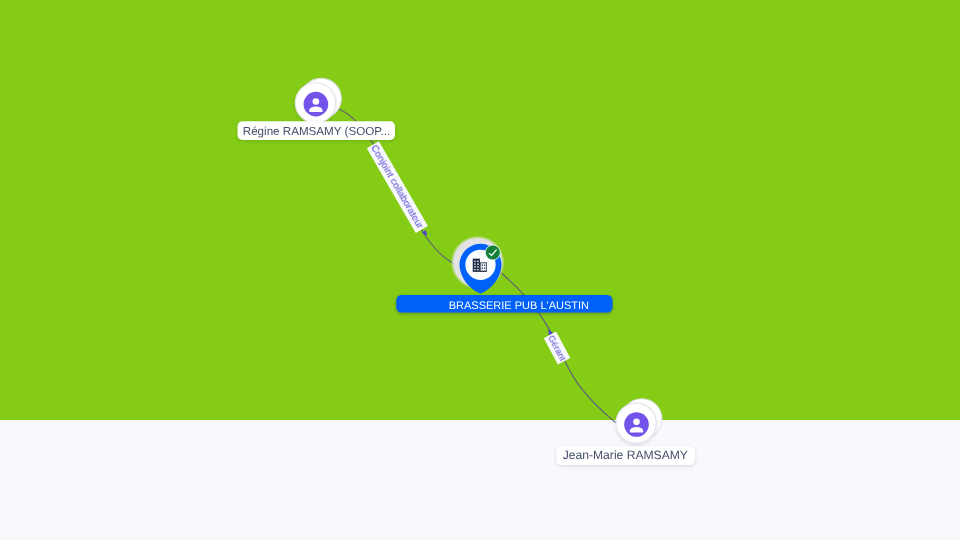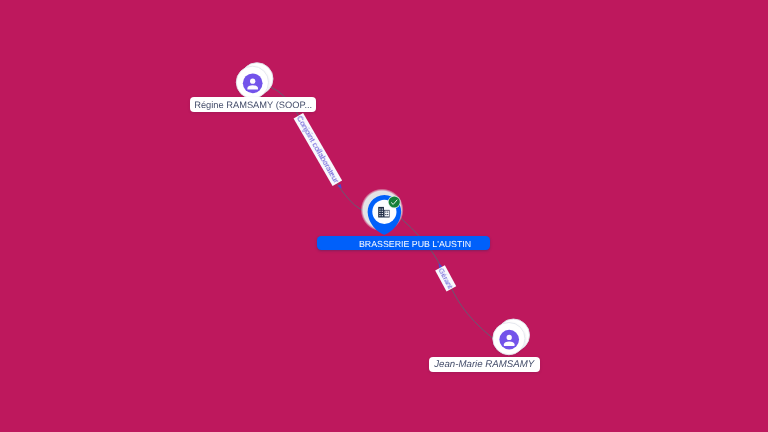--- a/index.html
+++ b/index.html
@@ -1,19 +1,19 @@
 <!DOCTYPE html>
 <html><head>
 <meta charset="utf-8">
 <title>Relationship graph</title>
 <style>
   html,body{margin:0;padding:0;width:768px;height:432px;overflow:hidden;}
   body{background:#f8f9fd;font-family:"Liberation Sans",sans-serif;
        -webkit-font-smoothing:antialiased;text-rendering:geometricPrecision;}
-  #stage{position:relative;width:768px;height:432px;background:#be185d;}
+  #stage{position:relative;width:768px;height:336px;background:#84cc16;}
   *{-webkit-font-smoothing:antialiased;-moz-osx-font-smoothing:grayscale;}
   .chip,.elabel{will-change:transform;}
   svg.layer{position:absolute;left:0;top:0;width:768px;height:432px;overflow:visible;}
   .chip{position:absolute;background:#fff;border-radius:4px;color:#454e6b;
         font-size:9.3px;line-height:16px;height:15px;padding:0 4.2px;white-space:nowrap;
         box-shadow:0 1px 3px rgba(20,30,60,.14);}
   .chip.jm{font-size:9.7px;padding:0 5.2px;line-height:16.5px;}
   .chip.main{background:#0060fa;color:#fff;border-radius:4.2px;font-size:8.8px;
         line-height:16.5px;height:14.3px;padding:0 4.5px;width:126.5px;
         box-shadow:0 1px 2.5px rgba(20,40,90,.35);}
@@ -91,18 +91,18 @@
         <rect x="387.2" y="214.0" width="1.05" height="1.05"></rect>
       </g>
     </g>
     <circle cx="394.25" cy="202" r="6.3" fill="#d9eede"></circle>
     <circle cx="394.25" cy="202" r="5.6" fill="#14803a"></circle>
     <path d="M 391.4 202.7 L 393.2 204.4 L 397.0 200.0" fill="none" stroke="#ffffff" stroke-width=".95" stroke-linecap="round" stroke-linejoin="round" opacity=".92"></path>
   </svg>
 
   <div class="chip" style="left:190px;top:97px;">Régine RAMSAMY (SOOP...</div>
   <div class="chip main" style="left:316.6px;top:236.3px;padding-left:42px;">BRASSERIE PUB L'AUSTIN</div>
-  <div class="chip jm" style="left:429px;top:356.5px;font-style:italic;">Jean-Marie RAMSAMY</div>
+  <div class="chip jm" style="left:445px;top:356.5px;">Jean-Marie RAMSAMY</div>
 
   <div class="elabel" style="left:298.7px;top:116.6px;transform:rotate(60deg) translate(-1.5px,-5.6px);">Conjoint collaborateur</div>
   <div class="elabel small" style="left:440.8px;top:268.9px;transform:rotate(61.8deg) translate(-1.5px,-5.2px);">Gérant</div>
 
 </div>
 
 </body></html>

